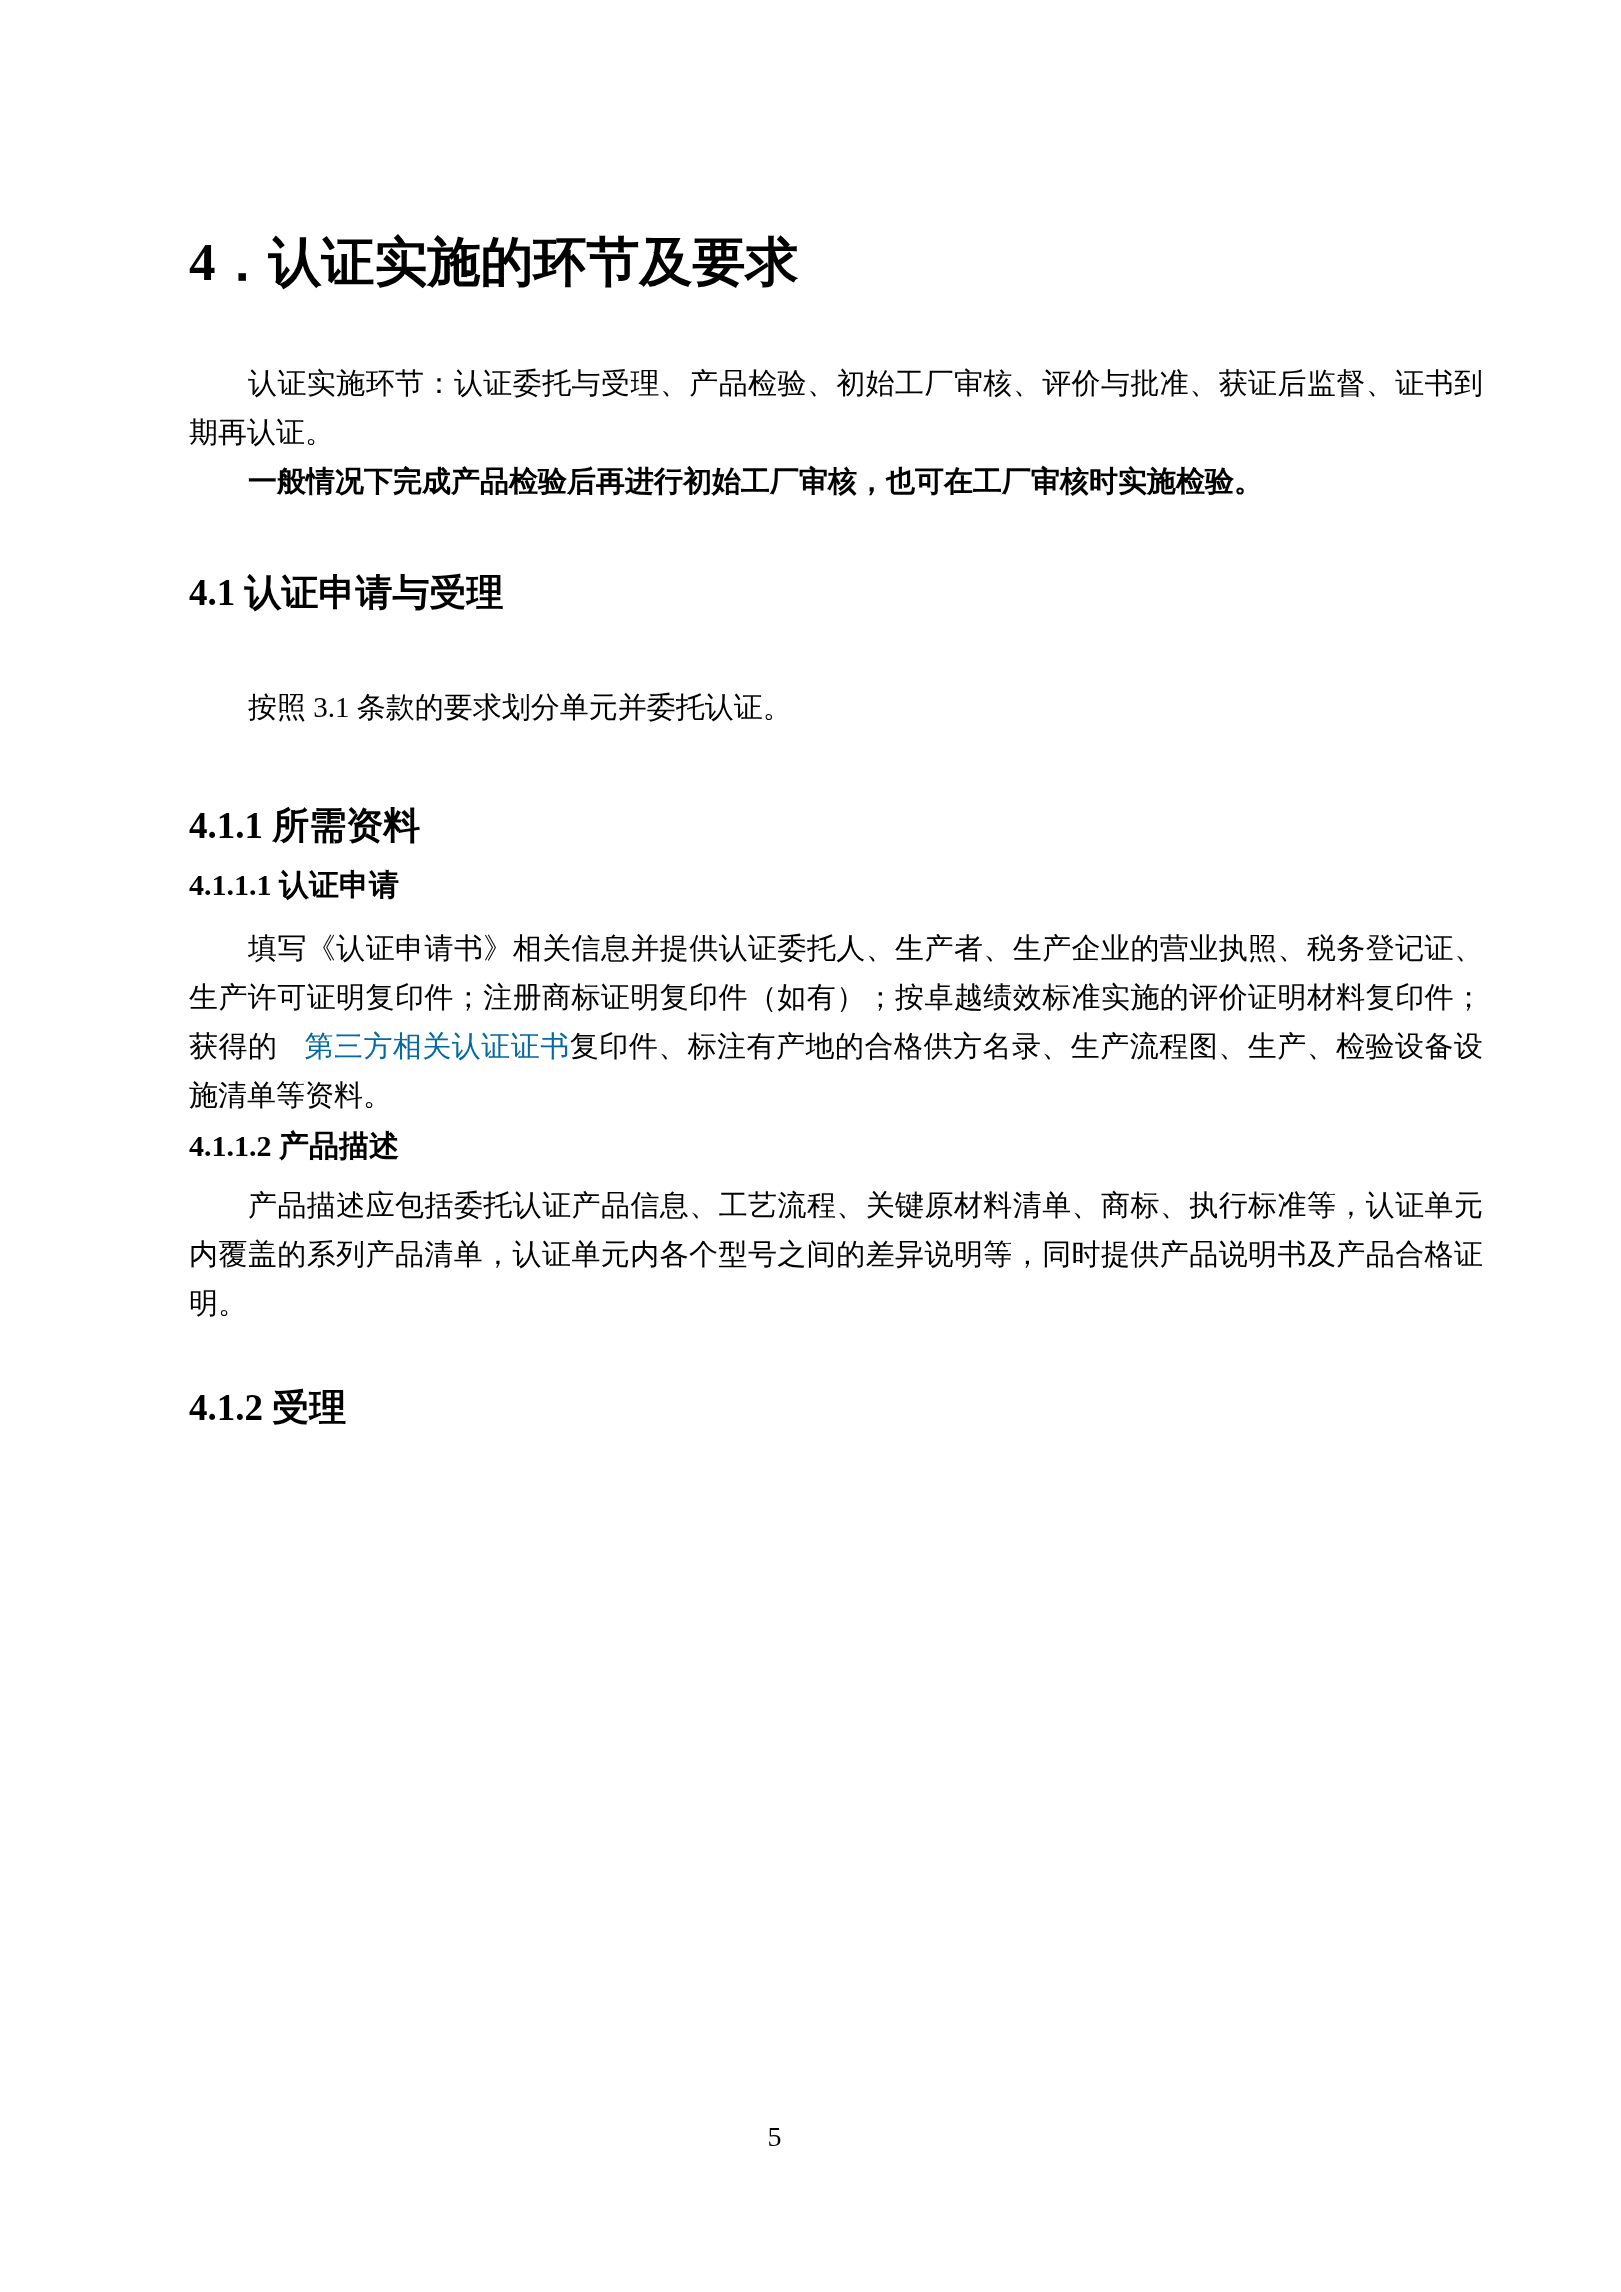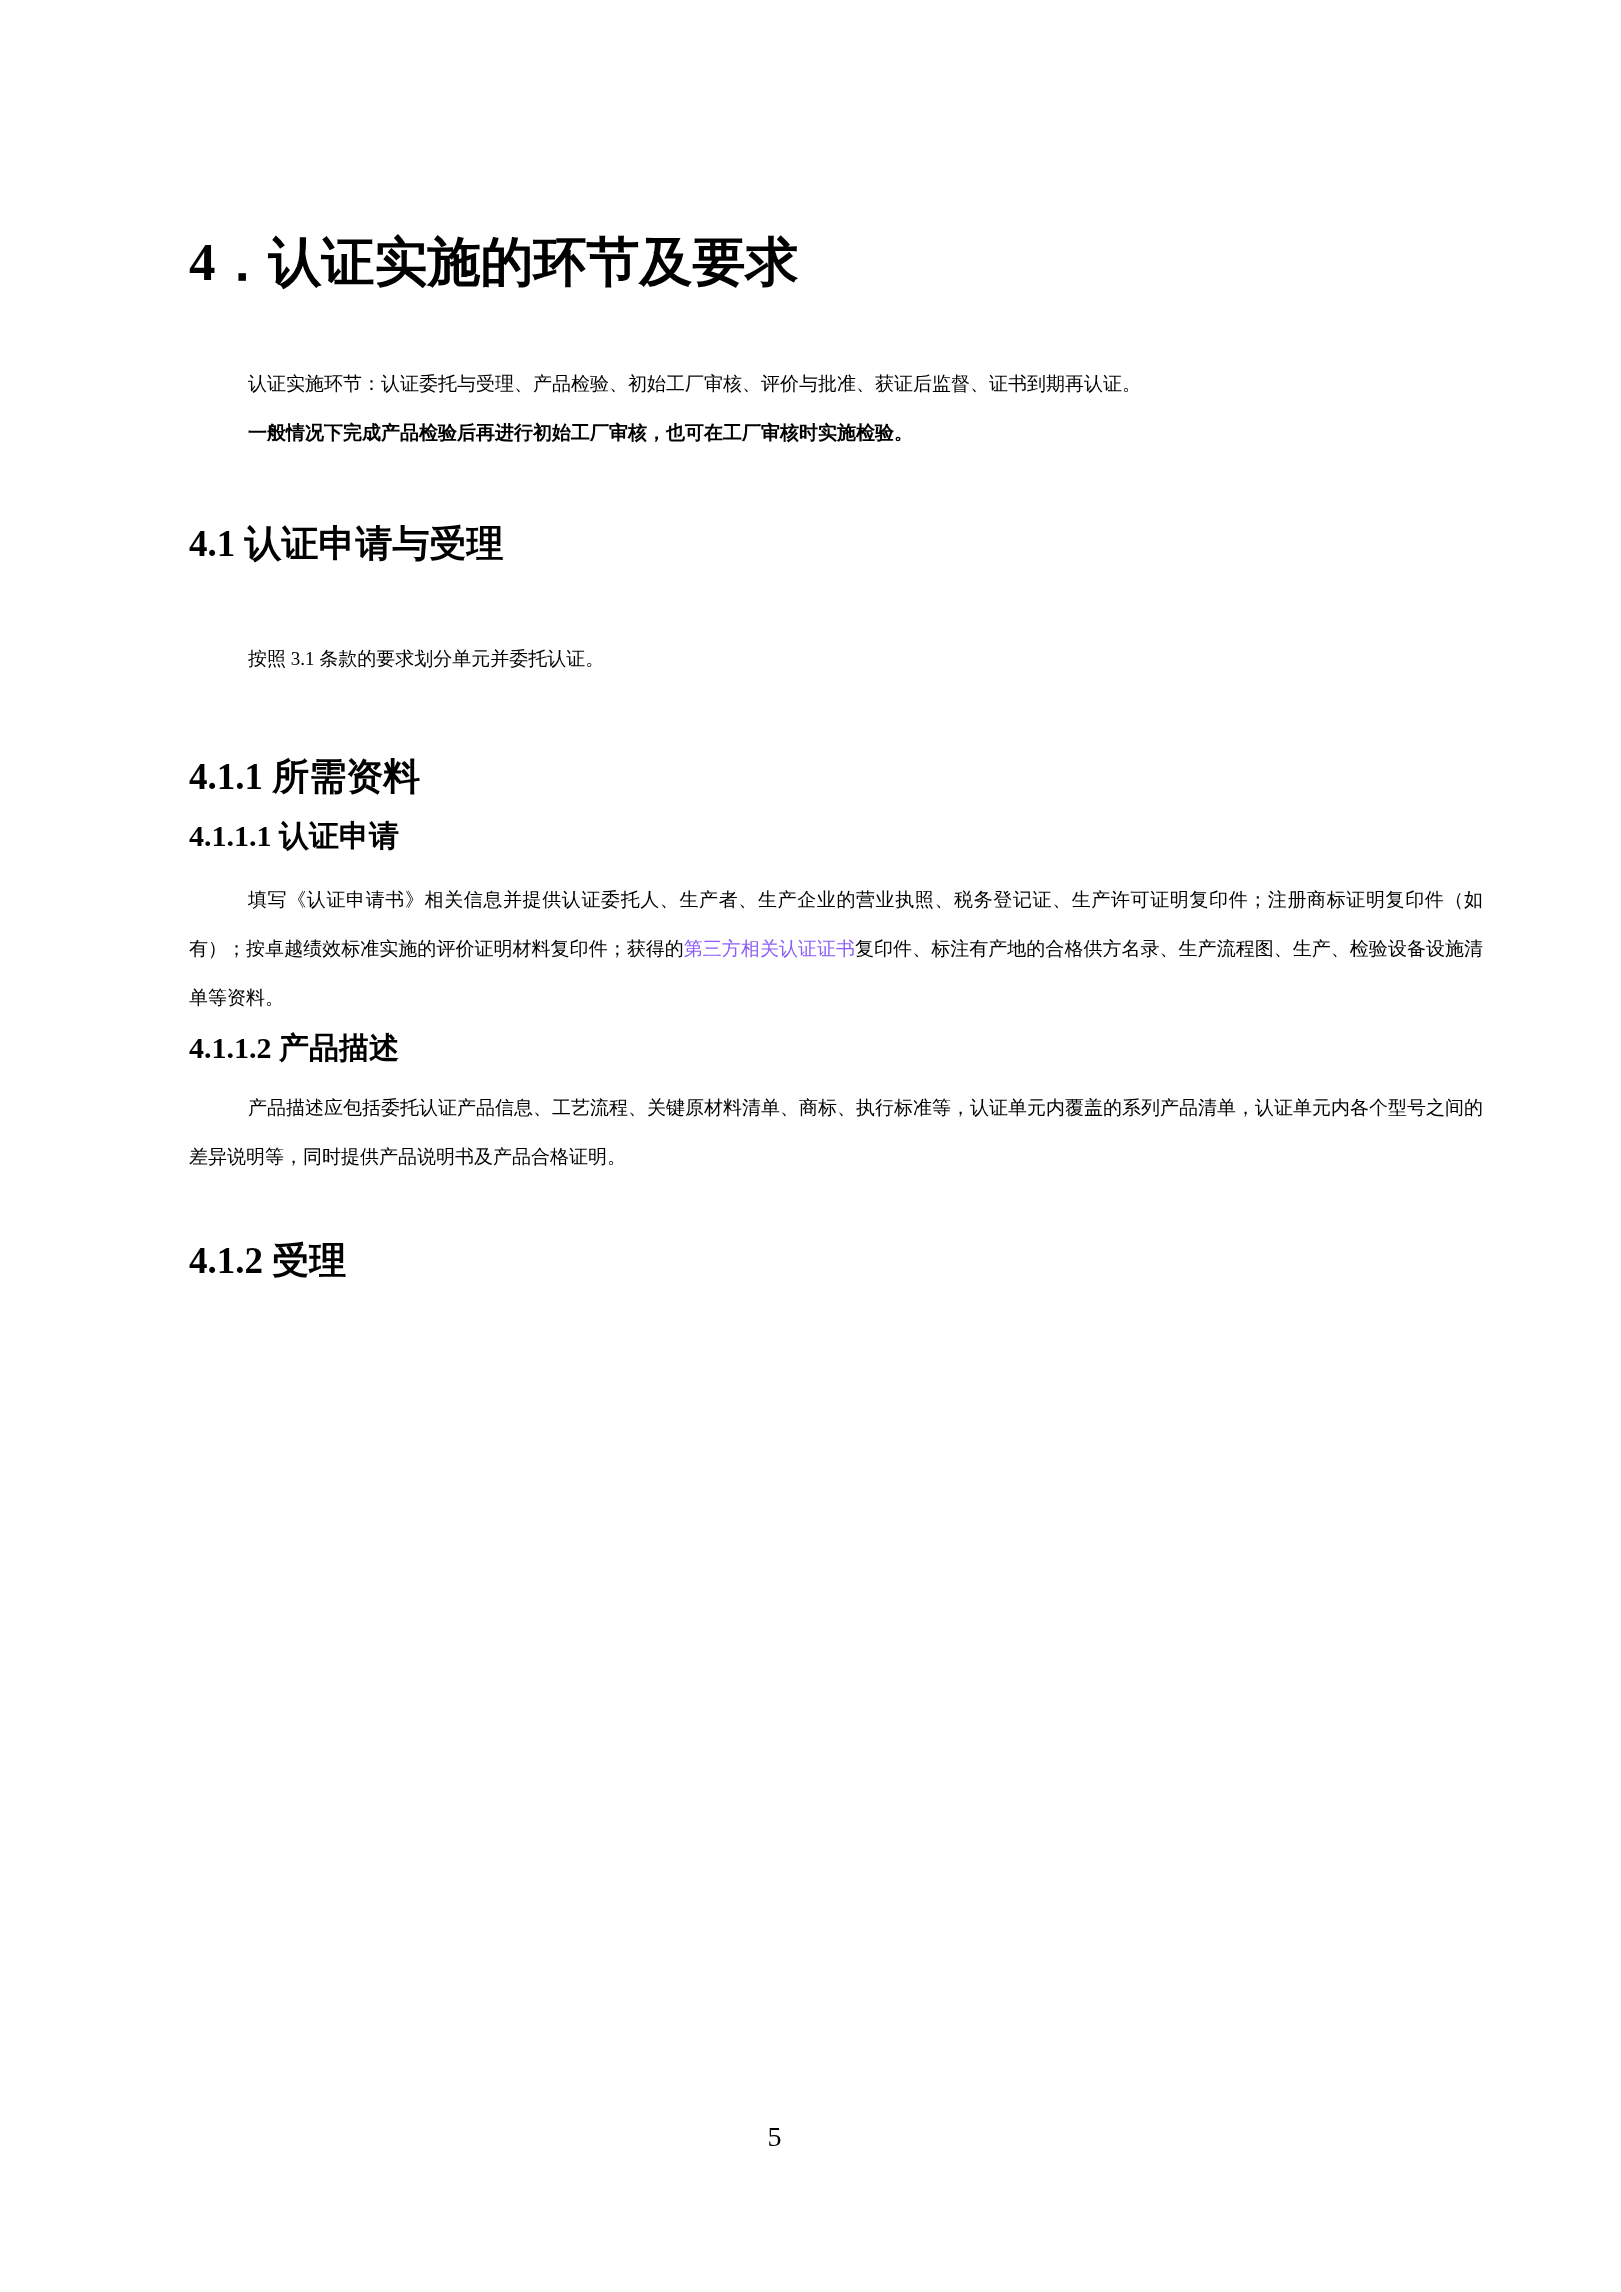--- a/index.html
+++ b/index.html
@@ -35,41 +35,42 @@
     font-weight: bold;
     margin: 0;
   }
   .h-subsec {
     font-size: 30px;
     line-height: 47px;
     font-weight: bold;
     margin: 0;
   }
   .body-p {
-    font-size: 19px;
+    font-size: 29px;
     line-height: 49px;
     text-align: justify;
     text-indent: 59px;
     margin: 0;
     word-break: break-all;
   }
   #p-intro1   { margin-top: 69px; }
   #p-intro2   { margin-top: 0; font-weight: bold; }
   #h-41       { margin-top: 61px; }
   #p-41       { margin-top: 65px; }
   #h-411      { margin-top: 68px; }
   #p-411      { margin-top: 66px; }
   #h-4111     { margin-top: 9.8px; }
   #p-4111     { margin-top: 16.7px; }
   #h-4112     { margin-top: 2px; }
   #p-4112     { margin-top: 11.8px; }
   #h-412      { margin-top: 54px; }
   #p-412      { margin-top: 62px; }
   .red-text {
-    color: #8b5cf6;
+    color: #0369a1;
+    margin-left: 27px;
   }
   .page-footer {
     position: absolute;
     top: 2117px;
     left: 0;
     width: 1549px;
     text-align: center;
     font-size: 28px;
     line-height: 39px;
   }

